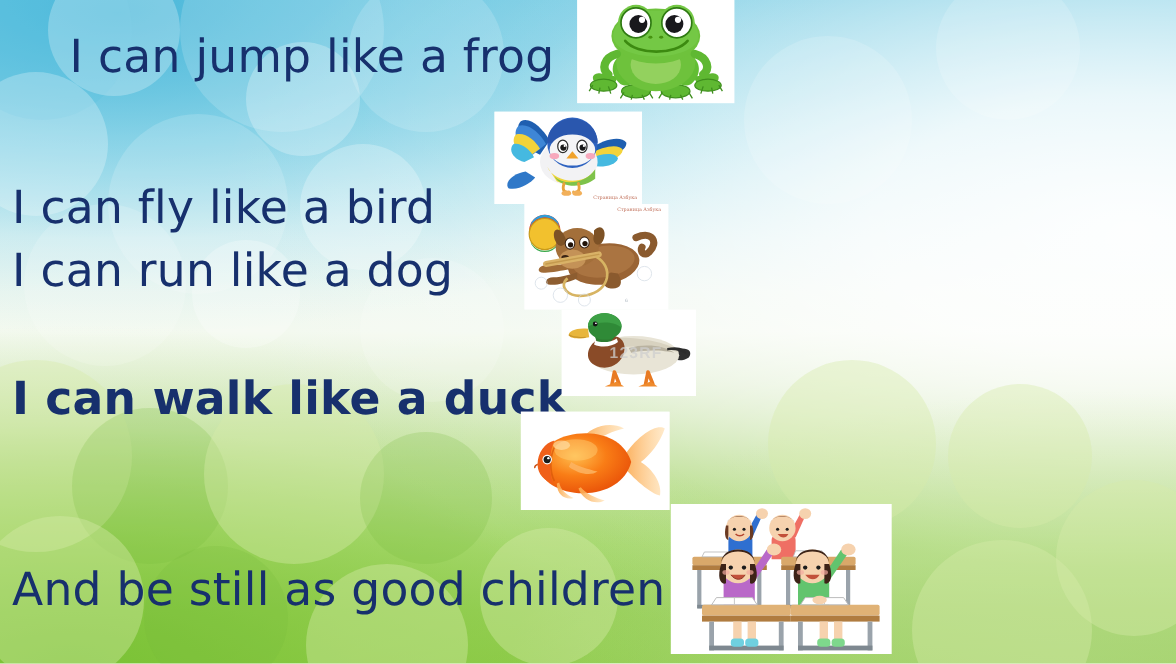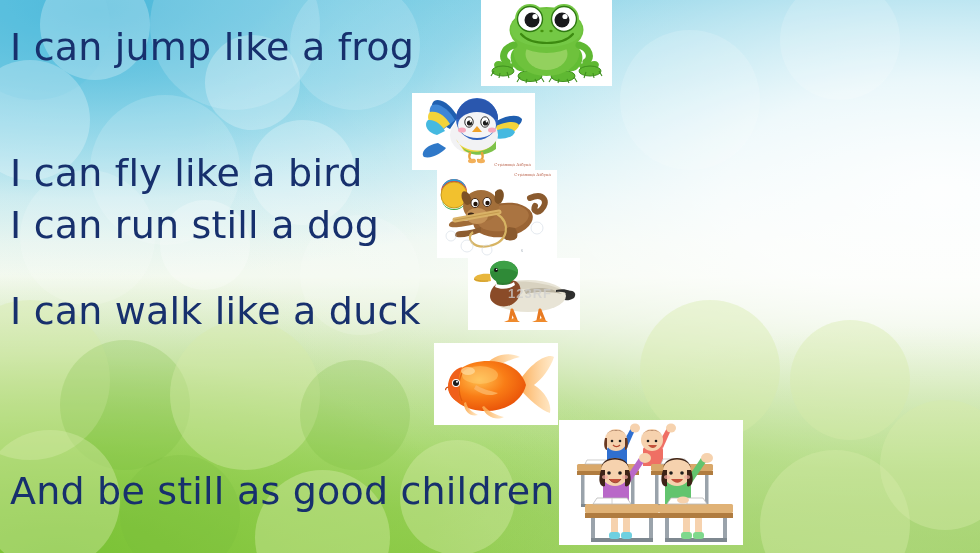--- a/index.html
+++ b/index.html
@@ -145,24 +145,24 @@
   <div class="bokeh greenD" style="left:120px;  top:455px;  width:120px; height:120px;"></div>
   <div class="bokeh green" style="left:255px;  top:470px;  width:135px; height:135px;"></div>
   <div class="bokeh green" style="left:400px;  top:440px;  width:115px; height:115px;"></div>
   <div class="bokeh green" style="left:760px;  top:450px;  width:150px; height:150px;"></div>
   <div class="bokeh green" style="left:880px;  top:400px;  width:130px; height:130px;"></div>
   <div class="bokeh green" style="left:640px;  top:300px;  width:140px; height:140px;"></div>
   <div class="bokeh green" style="left:790px;  top:320px;  width:120px; height:120px;"></div>
   <div class="bokeh light2" style="left:620px;  top:30px;   width:140px; height:140px;"></div>
   <div class="bokeh light2" style="left:780px;  top:-20px;  width:120px; height:120px;"></div>
 
-  <div class="line" style="top:28px;">I can jump like a frog</div>
+  <div class="line" style="top:28px;margin-left:48px;">I can jump like a frog</div>
   <div class="line" style="top:118px;margin-top:36px;">I can fly like a bird</div>
-  <div class="line" style="top:206px;">I can run still a dog</div>
-  <div class="line" style="top:292px;">I can walk like a duck</div>
+  <div class="line" style="top:206px;">I can run like a dog</div>
+  <div class="line" style="top:313px;font-weight:bold;">I can walk like a duck</div>
   <div class="line" style="top:472px;">And be still as good children</div>
 
   <div class="card" style="left:481px; top:0px; width:131px; height:86px;">
     <svg viewBox="0 0 131 86" xmlns="http://www.w3.org/2000/svg">
       <rect width="131" height="86" fill="#fff"></rect>
       <g>
 
         <path d="M22 62 C12 58 10 68 18 70 L30 72 L34 64 Z" fill="#5fb832"></path>
         <path d="M109 62 C119 58 121 68 113 70 L101 72 L97 64 Z" fill="#5fb832"></path>
 

